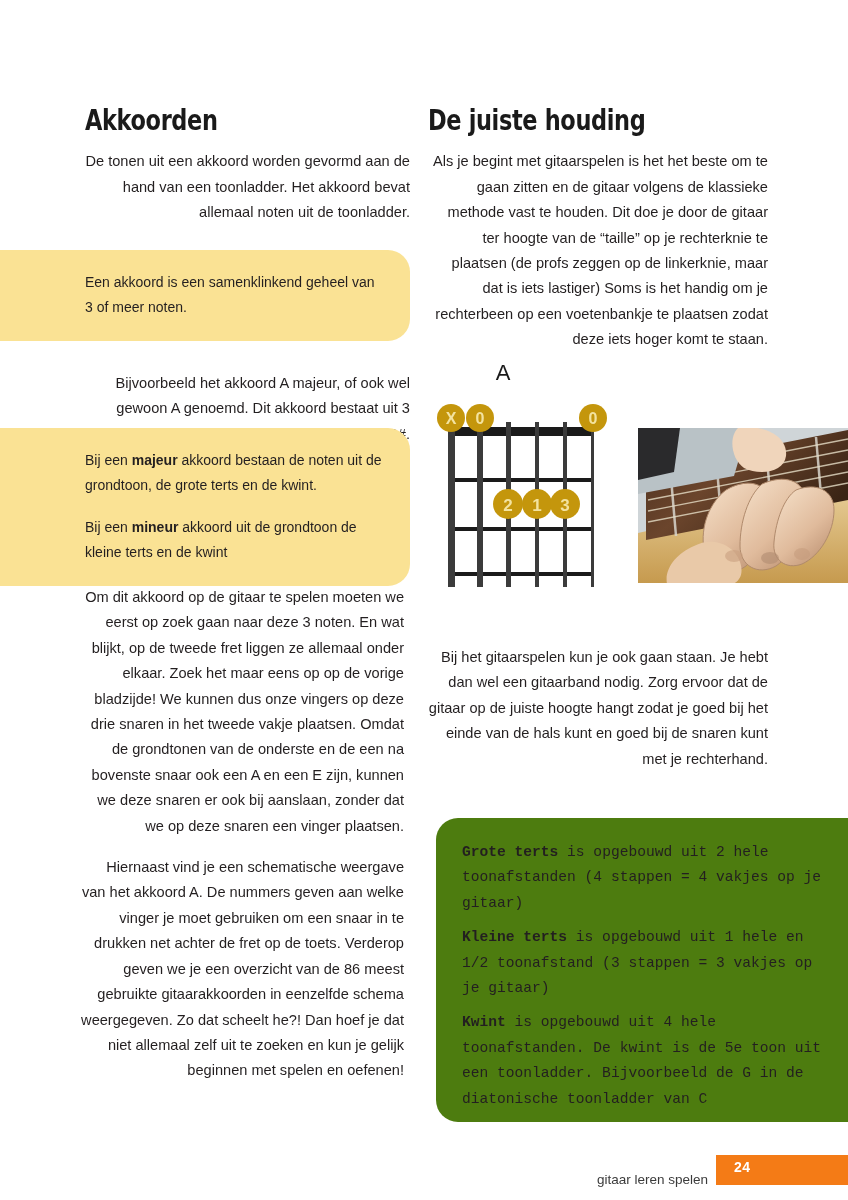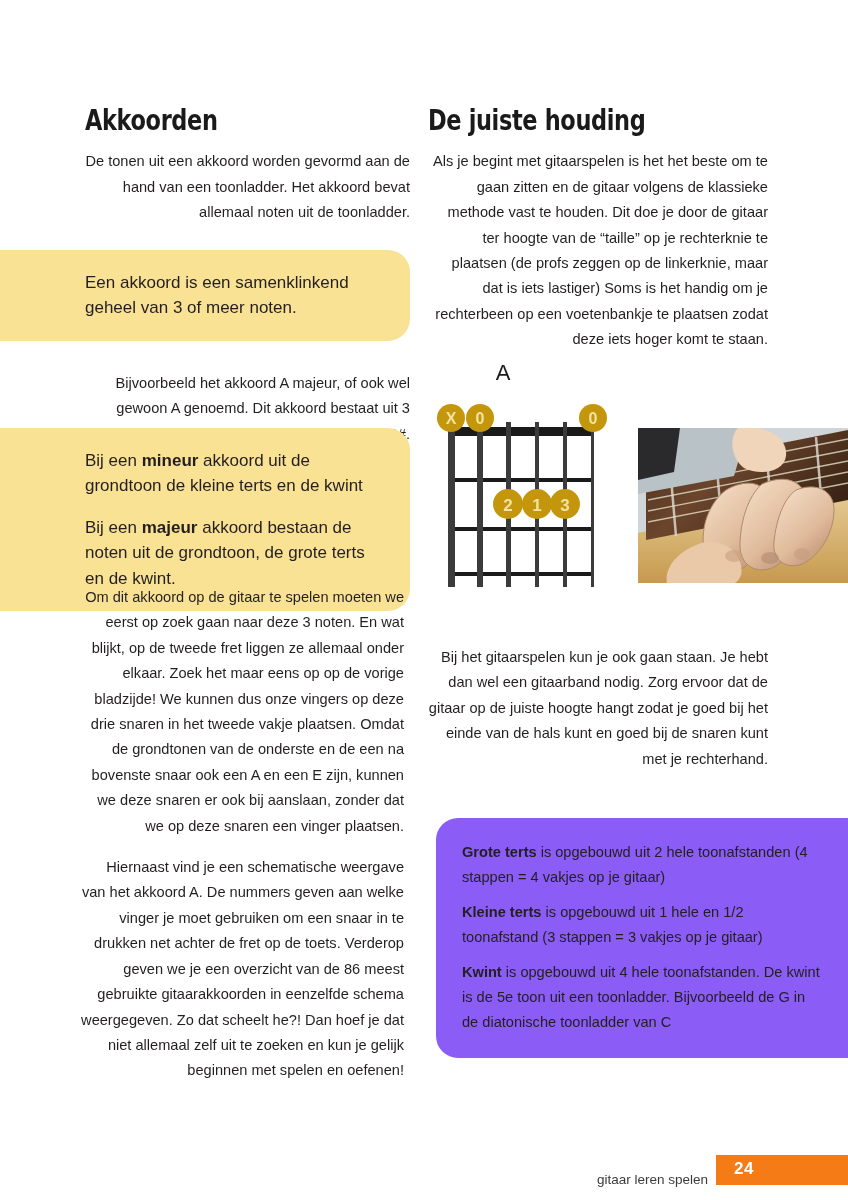--- a/index.html
+++ b/index.html
@@ -61,40 +61,41 @@
   
   .callout-yellow {
     position: absolute;
     left: -40px;
     background: #fae294;
     border-radius: 0 22px 22px 0;
     padding: 20px 26px 20px 125px;
     width: 450px;
   }
   .callout-yellow p {
-    font-size: 17px;
+    font-size: 14px;
     line-height: 25.4px;
     margin: 0;
     color: #231f20;
   }
   .callout-yellow p + p { margin-top: 16px; }
   .callout-yellow b { font-weight: 700; }
 
   #callout-1 { top: 250px; }
   #callout-2 { top: 428px; }
 
   
   .callout-orange {
     position: absolute;
     left: 436px;
     top: 818px;
     width: 412px;
-    background: #8b5cf6;
+    background: #4d7c0f;
     border-radius: 22px 0 0 22px;
-    padding: 22px 26px 22px 26px;
+    padding: 22px 26px 10px 26px;
+    font-family: Liberation Mono, monospace;
   }
   .callout-orange p {
     font-size: 14.6px;
     line-height: 25.4px;
     margin: 0;
     color: #231f20;
   }
   .callout-orange p + p { margin-top: 9px; }
   .callout-orange b { font-weight: 700; }
 
@@ -146,21 +147,21 @@
     left: 716px;
     top: 0;
     width: 132px;
     height: 30px;
     background: #f47b16;
   }
   .footer-page {
     position: absolute;
     left: 18px;
     top: 4px;
-    font-size: 17px;
+    font-size: 14px;
     font-weight: 700;
     color: #ffffff;
     letter-spacing: 0.5px;
   }
 </style>
 </head>
 <body>
 
 <div class="page">
 
@@ -171,22 +172,22 @@
 
   <div class="callout-yellow" id="callout-1">
     <p>Een akkoord is een samenklinkend geheel van 3 of meer noten.</p>
   </div>
 
   <div style="position:absolute; left:85px; top:336px; width:325px;margin-top:35px;">
     <p class="body">Bijvoorbeeld het akkoord A majeur, of ook wel gewoon A genoemd. Dit akkoord bestaat uit 3 noten, namelijk A, E, C#.</p>
   </div>
 
   <div class="callout-yellow" id="callout-2">
+    <p><span>Bij een </span><b>majeur</b><span> akkoord bestaan de noten uit de grondtoon, de grote terts en de kwint.</span></p>
     <p><span>Bij een </span><b>mineur</b><span> akkoord uit de grondtoon de kleine terts en de kwint</span></p>
-    <p><span>Bij een </span><b>majeur</b><span> akkoord bestaan de noten uit de grondtoon, de grote terts en de kwint.</span></p>
   </div>
 
   <div style="position:absolute; left:79px; top:585px; width:325px;">
     <p class="body">Om dit akkoord op de gitaar te spelen moeten we eerst op zoek gaan naar deze 3 noten. En wat blijkt, op de tweede fret liggen ze allemaal onder elkaar.  Zoek het maar eens op op de vorige bladzijde! We kunnen dus onze vingers op deze drie snaren in het tweede vakje plaatsen. Omdat de grondtonen van de onderste en de een na bovenste snaar ook een A en een E zijn, kunnen we deze snaren er ook bij aanslaan, zonder dat we op deze snaren een vinger plaatsen.</p>
     <p class="body">Hiernaast vind je een schematische weergave van het akkoord A. De nummers geven aan welke vinger je moet gebruiken om een snaar in te drukken net achter de fret op de toets. Verderop geven we je een overzicht van de 86 meest gebruikte gitaarakkoorden in eenzelfde schema weergegeven.  Zo dat scheelt he?! Dan hoef je dat niet allemaal zelf uit te zoeken en kun je gelijk beginnen met spelen en oefenen!</p>
   </div>
 
   <div class="col-right">
     <h1 class="heading">De juiste houding</h1>
     <p class="body">Als je begint met gitaarspelen is het het beste om te gaan zitten en de gitaar volgens de klassieke methode vast te houden. Dit doe je door de gitaar ter hoogte van de “taille” op je rechterknie te plaatsen (de profs zeggen op de linkerknie, maar dat is iets lastiger) Soms is het handig om je rechterbeen op een voetenbankje te plaatsen zodat deze iets hoger komt te staan.</p>

